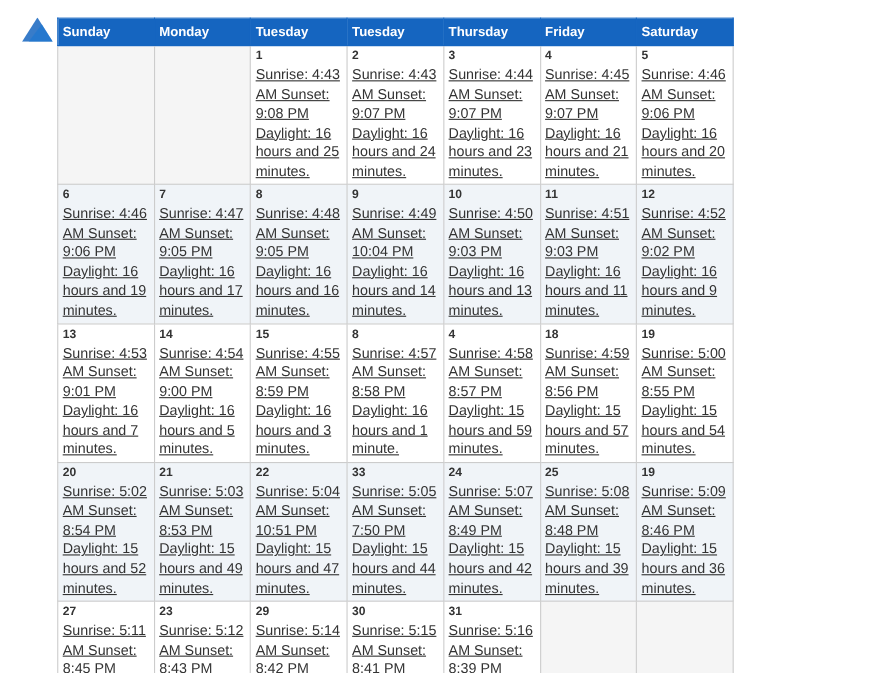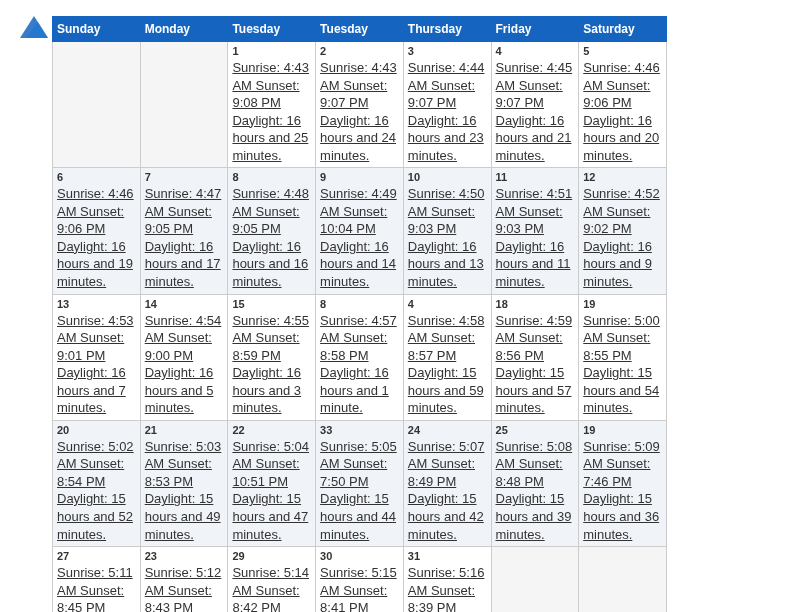--- a/index.html
+++ b/index.html
@@ -276,21 +276,21 @@
           </td>
           <td>
             <span class="day-num">25</span>
             <div class="day-info">Sunrise: 5:08 AM
 Sunset: 8:48 PM
 Daylight: 15 hours and 39 minutes.</div>
           </td>
           <td>
             <span class="day-num">19</span>
             <div class="day-info">Sunrise: 5:09 AM
-Sunset: 7:46 PM
+Sunset: 8:46 PM
 Daylight: 15 hours and 36 minutes.</div>
           </td>
         </tr>
         <tr>
           <td>
             <span class="day-num">27</span>
             <div class="day-info">Sunrise: 5:11 AM
 Sunset: 8:45 PM
 Daylight: 15 hours and 34 minutes.</div>
           </td>

